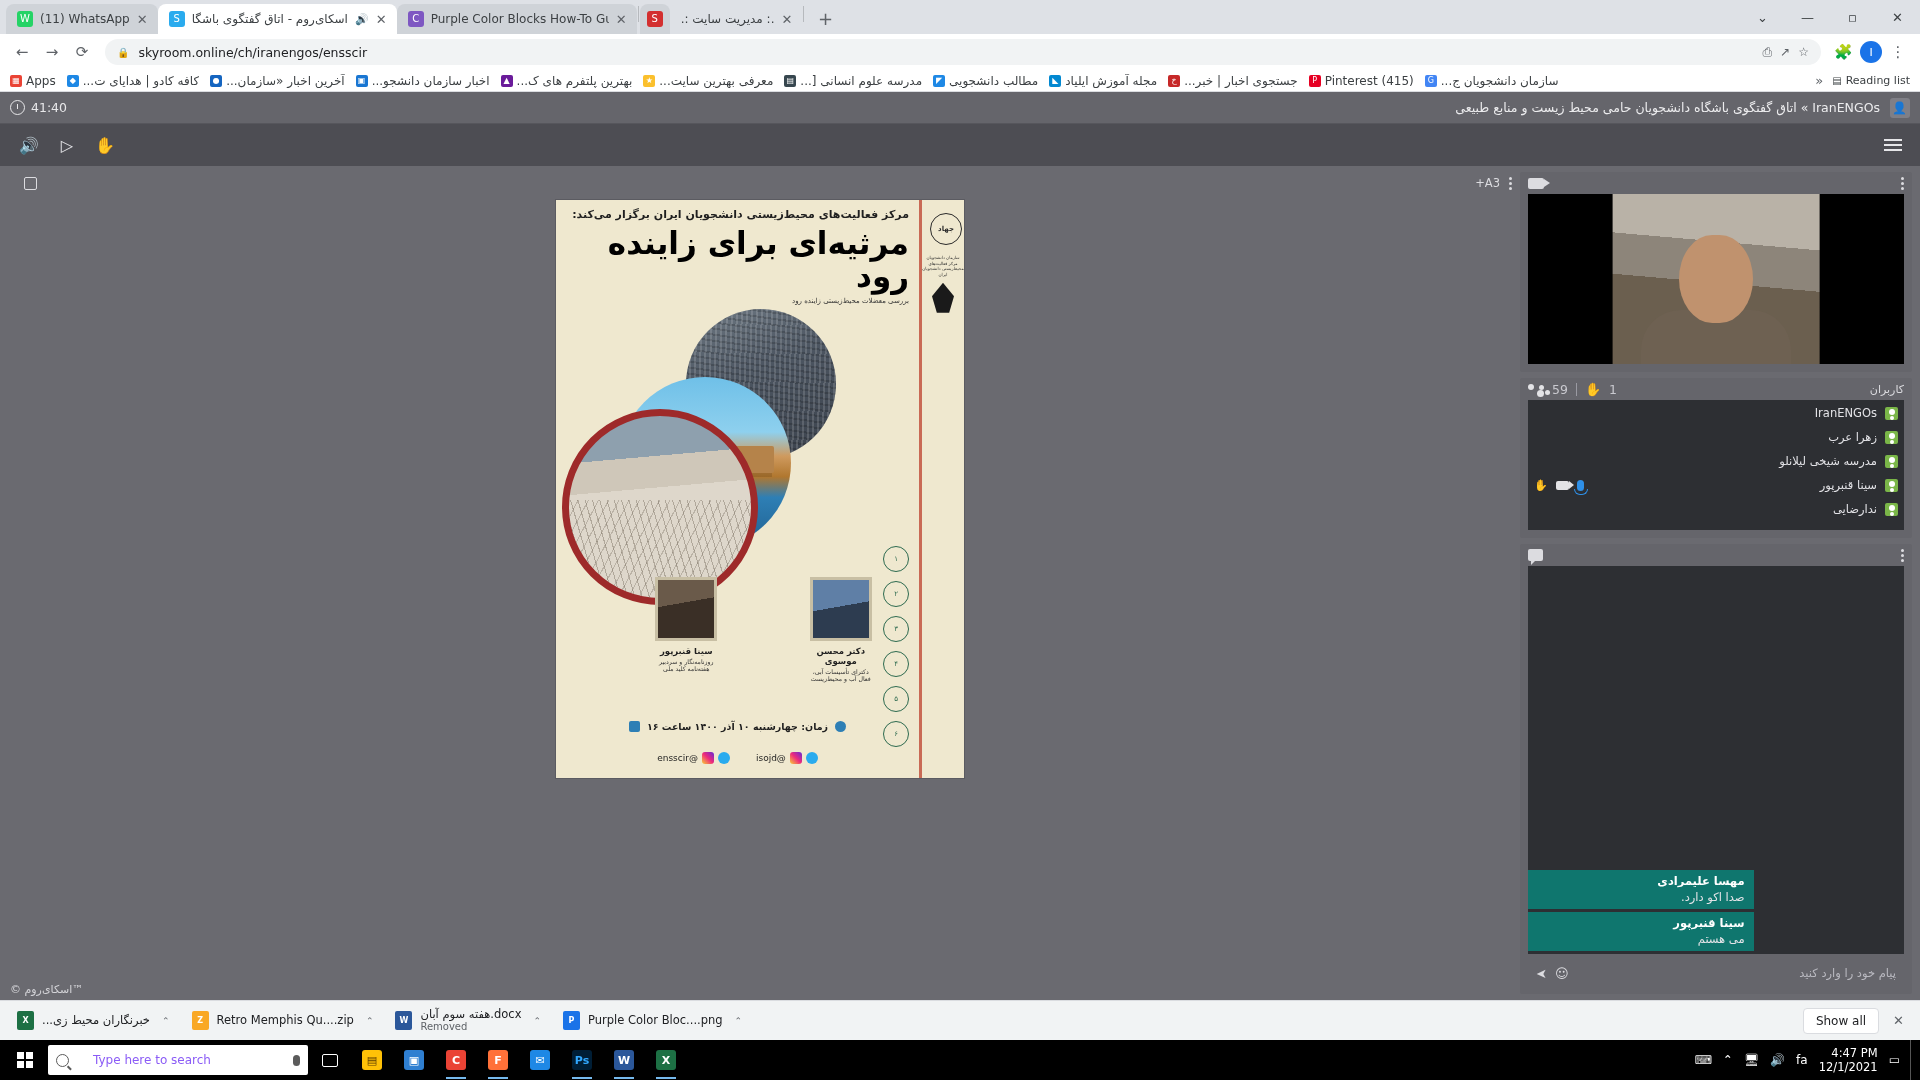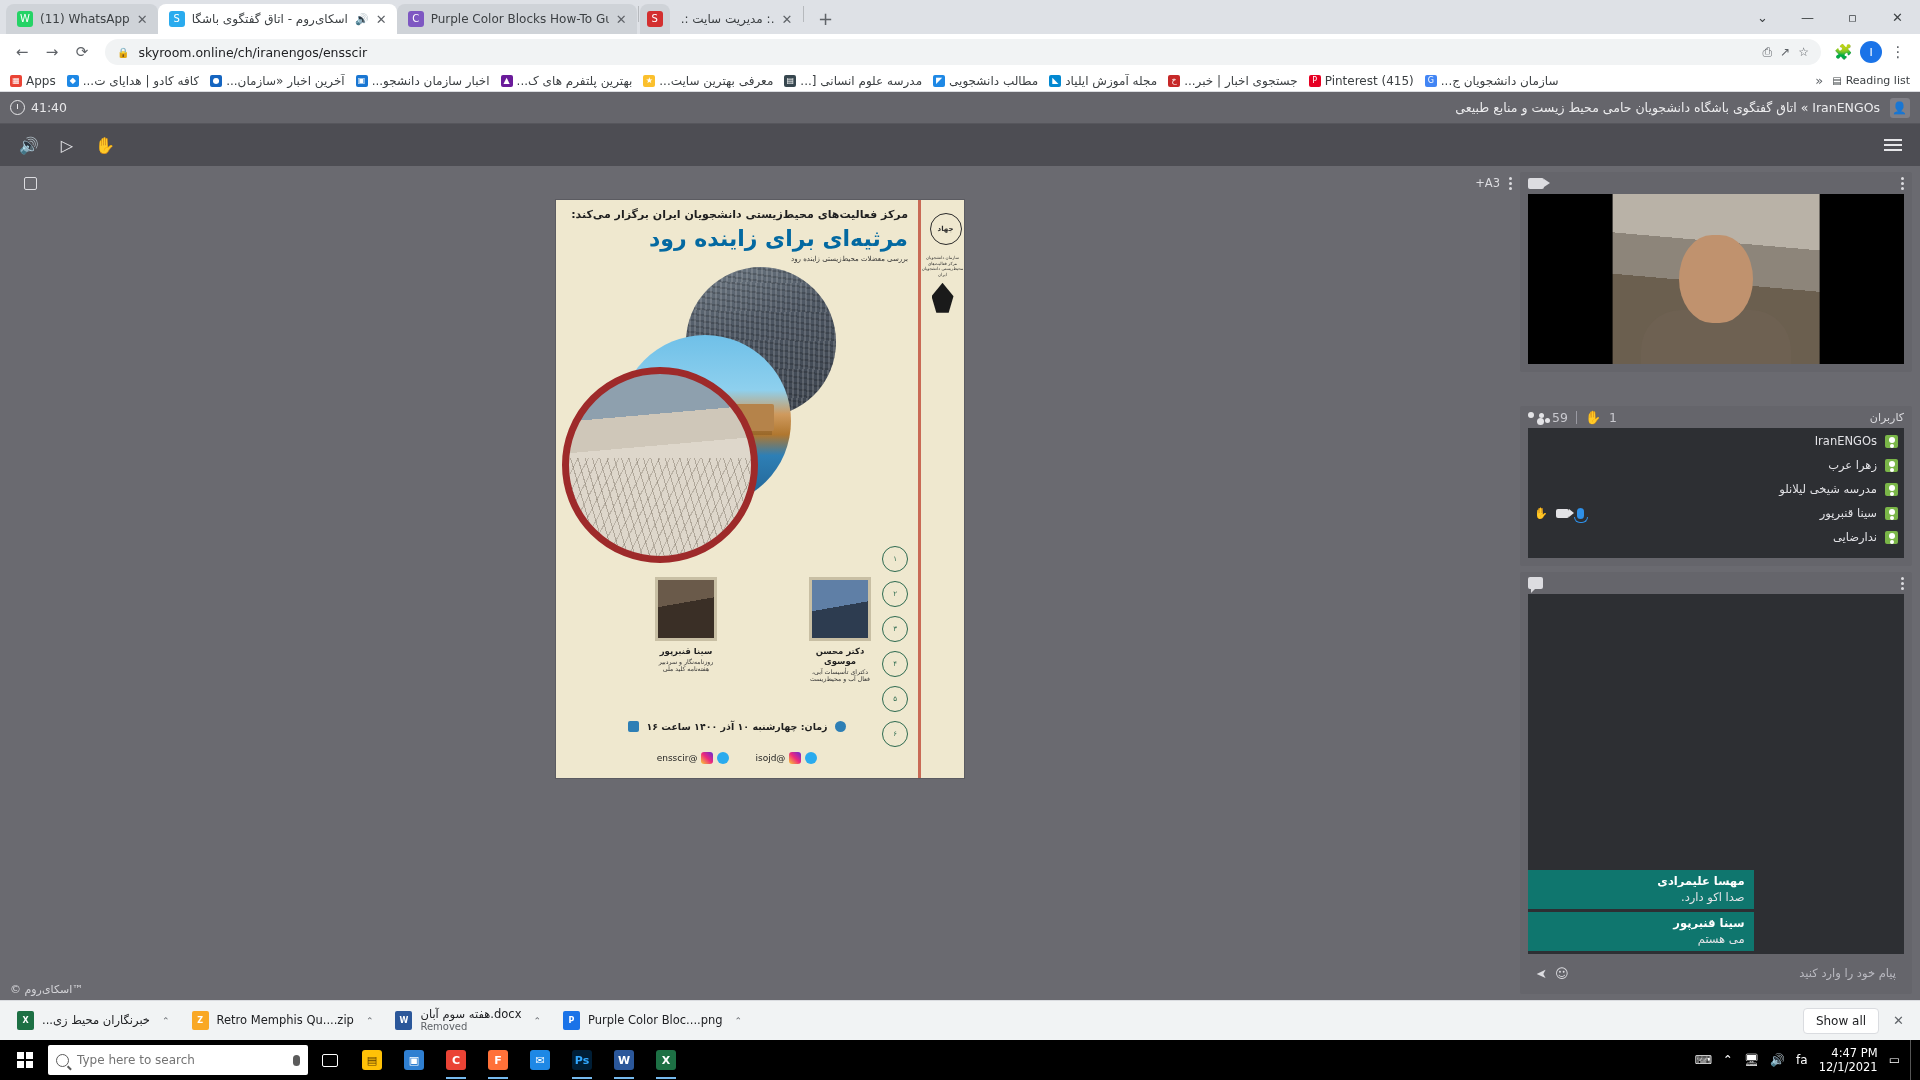--- a/index.html
+++ b/index.html
@@ -124,21 +124,21 @@
   }
   .logo-mark { width: 38px; height: 42px; display:flex; align-items:center; justify-content:flex-end;}
   .jihad-seal { width: 32px; height: 32px; border: 1.6px solid #2b2b2b; border-radius: 50%;
                 display:flex; align-items:center; justify-content:center; font-size:7px; color:#2b2b2b;
                 direction: rtl; font-weight: 700;}
   .seal-cap { font-size: 4.2px; color: #2b2b2b; direction: rtl; text-align: center; line-height: 1.35; width: 42px; }
   .pen-mark { width: 22px; height: 30px; background: #1a1a1a;
               clip-path: polygon(50% 0, 100% 45%, 78% 100%, 22% 100%, 0 45%); }
   .poster-body { flex: 1 1 auto; position: relative; padding: 8px 10px 0 6px; direction: rtl; }
   .p-pretitle { font-size: 11px; color: #1f1f1f; text-align: right; font-weight: 600; }
-  .p-title { font-size: 22px; color: #0369a1; font-weight: 800; text-align: right; line-height: 1.05;
+  .p-title { font-size: 31px; color: #000000; font-weight: 800; text-align: right; line-height: 1.05;
              margin-top: 6px; letter-spacing: -0.5px; }
   .p-sub { font-size: 7px; color: #333; text-align: right; margin-top: 5px; }
 
   .collage { position: relative; height: 300px; margin-top: 4px; }
   .circ { position: absolute; border-radius: 50%; overflow: hidden; }
   .c-crowd { width: 150px; height: 150px; left: 124px; top: 0;
              background: linear-gradient(160deg,#6f7a84 0%, #4d5662 40%, #3b424c 100%); }
   .c-crowd::after{content:'';position:absolute;inset:0;
     background:repeating-linear-gradient(92deg, rgba(255,255,255,.14) 0 2px, transparent 2px 5px),
                repeating-linear-gradient(8deg, rgba(0,0,0,.17) 0 2px, transparent 2px 6px);}
@@ -198,21 +198,21 @@
   .video-panel { flex: 0 0 200px; }
   .video-box { flex:1 1 auto; margin: 0 8px 8px 8px; background:#000; position: relative; overflow:hidden;}
   .vid-center { position:absolute; left: 50%; top:0; transform: translateX(-50%);
                 width: 55%; height: 100%;
                 background: linear-gradient(185deg,#b9b2a7 0 30%, #8d857a 30% 52%, #6b5f4f 52% 100%); }
   .vid-head { position:absolute; left: 50%; top: 24%; transform: translateX(-50%);
               width: 74px; height: 88px; border-radius: 45%/50%; background: #c0926e; }
   .vid-body { position:absolute; left: 50%; bottom: 0; transform: translateX(-50%);
               width: 150px; height: 54px; border-radius: 40px 40px 0 0; background: #6e6152; }
 
-  .people-panel { flex: 0 0 160px; margin-top: 28px; }
+  .people-panel { flex: 0 0 160px; }
   .people-count { display:flex; align-items:center; gap: 8px; padding: 0 8px; height: 24px; color:#c9c9cf; font-size: 12.5px;}
   .ppl-icon { width:16px;height:10px;position:relative;}
   .ppl-icon::before{content:'';position:absolute;left:0;top:0;width:6px;height:6px;border-radius:50%;background:#e3e3e6;}
   .ppl-icon::after{content:'';position:absolute;right:0;top:1px;width:5px;height:5px;border-radius:50%;background:#e3e3e6;
                    box-shadow: -1px 6px 0 1px #e3e3e6, 6px 5px 0 0 #e3e3e6;}
   .divider-v { width:1px; height: 13px; background:#9a9aa2; }
   .hand-ico { font-size: 13px; color:#f0f0f2; }
   .count-num { color:#c9c9cf; font-size: 12.5px; }
   .people-list { flex:1 1 auto; margin: 0 8px 8px 8px; background:#2d2f33; overflow:hidden; padding: 1px 0;}
   .prow { height: 24px; display:flex; align-items:center; padding: 0 6px; gap: 6px;
@@ -259,21 +259,21 @@
   .shelf .xclose { font-size: 13px; color:#5f6368; padding: 0 6px; }
 
   
   .taskbar { height: 40px; background:#000000; display:flex; align-items:center;
              gap: 2px; padding: 0 4px; flex: 0 0 40px; color:#fff; }
   .start { width: 42px; height: 40px; display:flex; align-items:center; justify-content:center;}
   .winlogo { width: 16px; height: 16px; display:grid; grid-template-columns:1fr 1fr;
              grid-template-rows:1fr 1fr; gap:1.6px; }
   .winlogo i { background:#fff; display:block; }
   .tb-search { width: 260px; height: 30px; background:#fff; border-radius: 2px; display:flex;
-               align-items:center; gap: 8px; padding: 0 8px; color:#737373; font-size: 12px;}
+               align-items:center; gap: 24px; padding: 0 8px; color:#8b5cf6; font-size: 12px;}
   .tb-search .sico { width:13px;height:13px;border:1.6px solid #5b5b5b;border-radius:50%;position:relative;}
   .tb-search .sico::after{content:'';position:absolute;right:-4px;bottom:-3px;width:5px;height:1.6px;
                           background:#5b5b5b;transform:rotate(45deg);}
   .tb-search .mic { margin-left:auto; width: 7px; height: 11px; background:#5b5b5b; border-radius:4px;}
   .tb-ico { width: 40px; height: 40px; display:flex; align-items:center; justify-content:center; position:relative;}
   .tb-ico .glyph { width: 20px; height: 20px; border-radius: 3px; display:flex; align-items:center;
                    justify-content:center; font-size: 11px; color:#fff; font-weight:700;}
   .tb-ico.active::after{content:'';position:absolute;bottom:1px;left:10px;right:10px;height:2px;background:#76b9ed;}
   .tray { margin-left: auto; display:flex; align-items:center; gap: 11px; padding-right: 8px; font-size: 11px;}
   .clock { display:flex; flex-direction:column; align-items:flex-end; line-height:1.25; font-size: 11.5px;}

